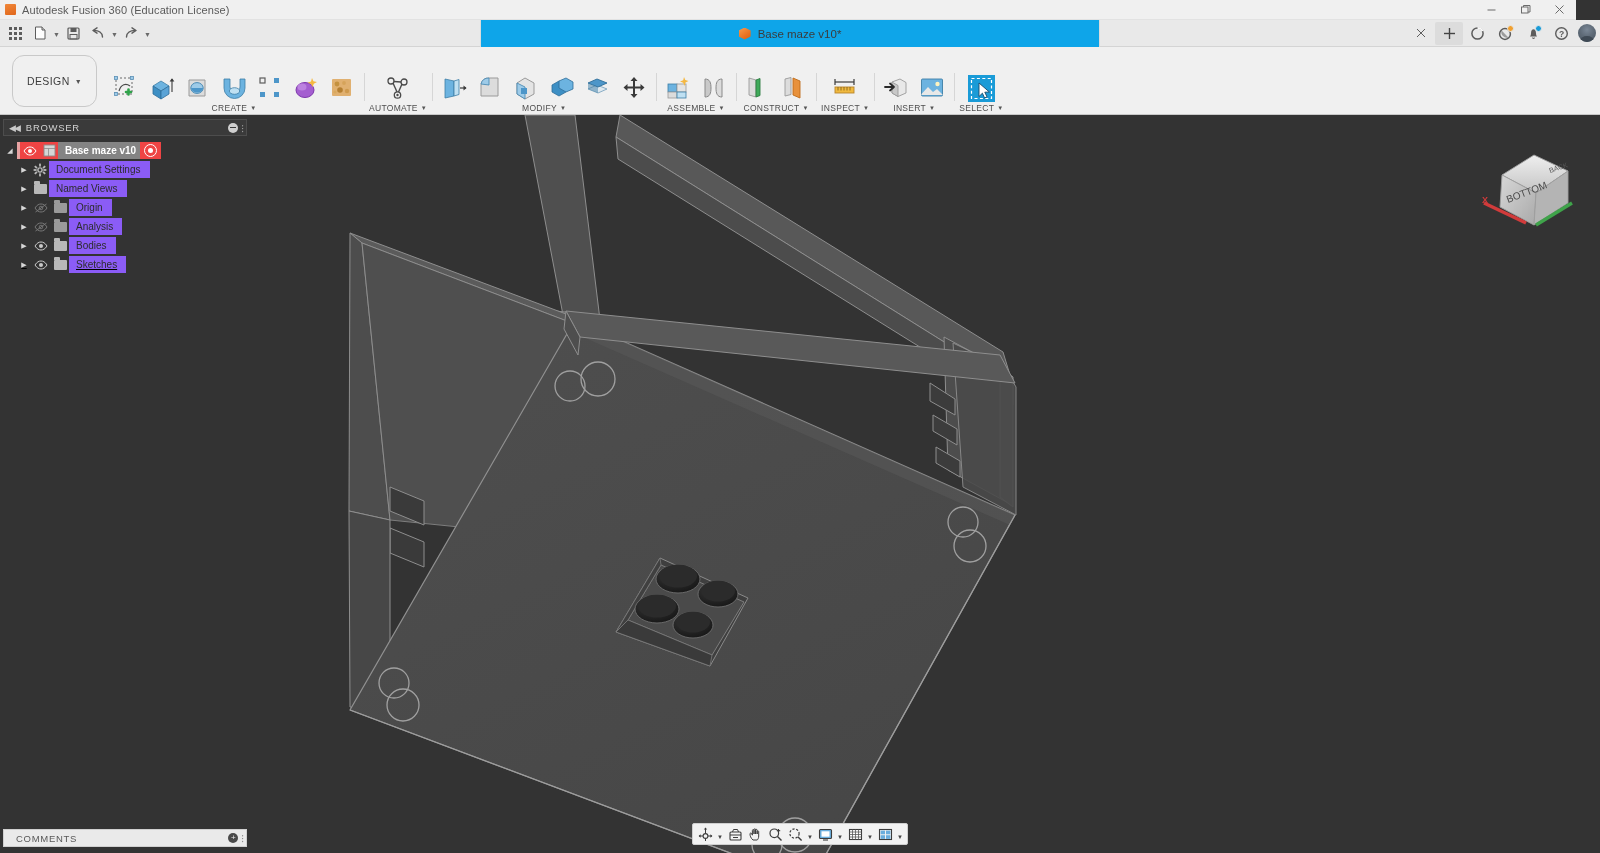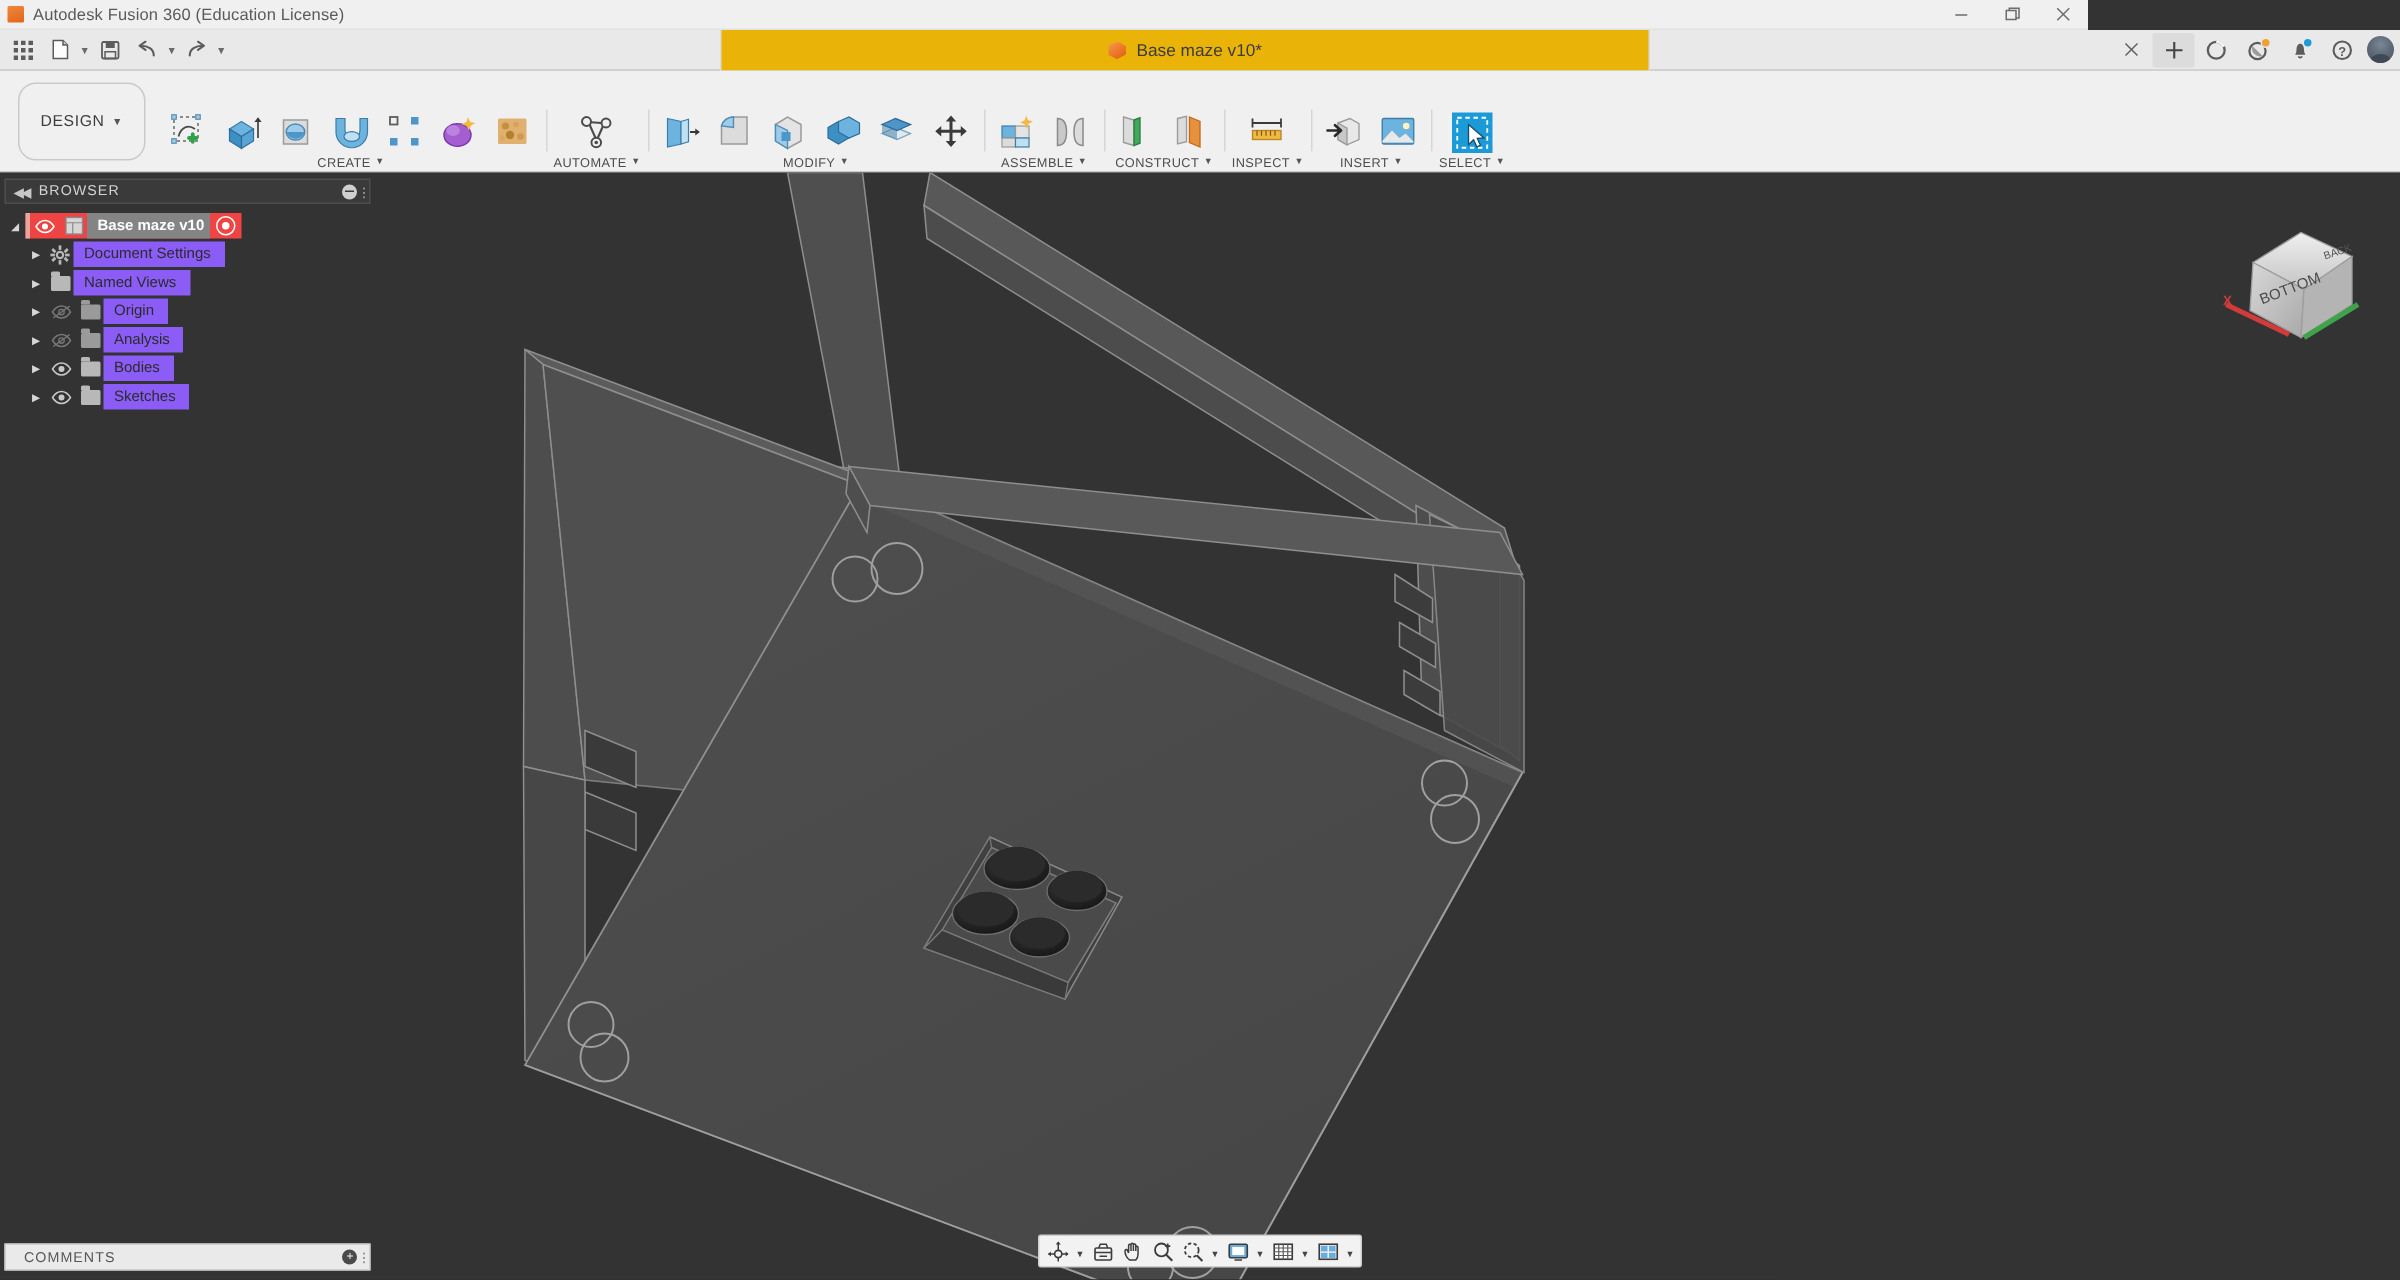--- a/index.html
+++ b/index.html
@@ -6,21 +6,21 @@
   html, body {
     width: 1600px; height: 853px;
     overflow: hidden;
     font-family: "Liberation Sans", sans-serif;
     background: #333333;
   }
   #app { position: relative; width: 1600px; height: 853px; }
 
   
   .titlebar {
-    position: absolute; top: 0; left: 0; width: 1392px; height: 20px;
+    position: absolute; top: 0; left: 0; width: 1576px; height: 20px;
     background: #f0f0f0; display: flex; align-items: center;
     border-bottom: 1px solid #e2e2e2;
   }
   .tb-appicon {
     width: 11px; height: 11px; margin-left: 5px; margin-right: 6px;
     background: linear-gradient(160deg,#f0873a 0%, #e0661a 100%);
     border-radius: 1px; flex: 0 0 auto;
   }
   .tb-title { font-size: 11px; color: #5a5a5a; letter-spacing: .1px; }
   .tb-winbtns { margin-left: auto; display: flex; height: 20px; }
@@ -40,21 +40,21 @@
     width: 22px; height: 22px; display: flex; align-items: center; justify-content: center;
     color: #5c5c5c; border-radius: 2px;
   }
   .qat-caret {
     width: 11px; height: 22px; display: flex; align-items: flex-end; justify-content: center;
     padding-bottom: 6px; color: #6a6a6a; font-size: 7px;
   }
   .qat-sep { width: 3px; }
   .doctab {
     position: absolute; left: 480px; top: 0px; height: 27px;
-    min-width: 620px; background: #eab308;
+    min-width: 620px; background: #0ea5e9;
     display: flex; align-items: center; justify-content: center;
     border-left: 1px solid #dcdcdc; border-right: 1px solid #dcdcdc;
   }
   .doctab .cube {
     width: 12px; height: 12px; margin-right: 7px;
     background: linear-gradient(145deg,#f79b4e 0%, #ec7424 55%, #d95f10 100%);
     clip-path: polygon(50% 0%, 100% 26%, 100% 74%, 50% 100%, 0% 74%, 0% 26%);
   }
   .doctab-label { font-size: 11.5px; color: #3c3c3c; }
   .tabrow-right { margin-left: auto; display: flex; align-items: center; height: 27px; padding-right: 4px; }
@@ -892,21 +892,21 @@
             <path d="M1 5 C3 1.8 5 1 7 1 C9 1 11 1.8 13 5 C11 8.2 9 9 7 9 C5 9 3 8.2 1 5 Z" fill="none" stroke="#c9c9c9" stroke-width="1"></path>
             <circle cx="7" cy="5" r="2" fill="#c9c9c9"></circle>
           </svg>
         </span>
         <span class="node-ico">
             <span class="folder"></span>
           </span>
         <span class="node-lbl">Bodies</span>
       </div>
 
-      <div class="node" style="padding-left:14px;">
+      <div class="node" style="padding-left:14px;text-decoration:underline;">
         <span class="node-arrow">▶</span>
         <span class="node-eye">
           <svg width="14" height="10" viewBox="0 0 14 10">
             <path d="M1 5 C3 1.8 5 1 7 1 C9 1 11 1.8 13 5 C11 8.2 9 9 7 9 C5 9 3 8.2 1 5 Z" fill="none" stroke="#c9c9c9" stroke-width="1"></path>
             <circle cx="7" cy="5" r="2" fill="#c9c9c9"></circle>
           </svg>
         </span>
         <span class="node-ico">
             <span class="folder"></span>
           </span>

